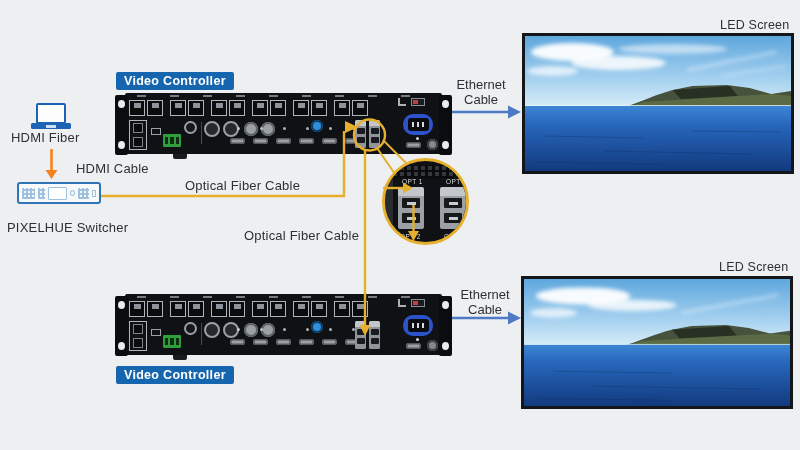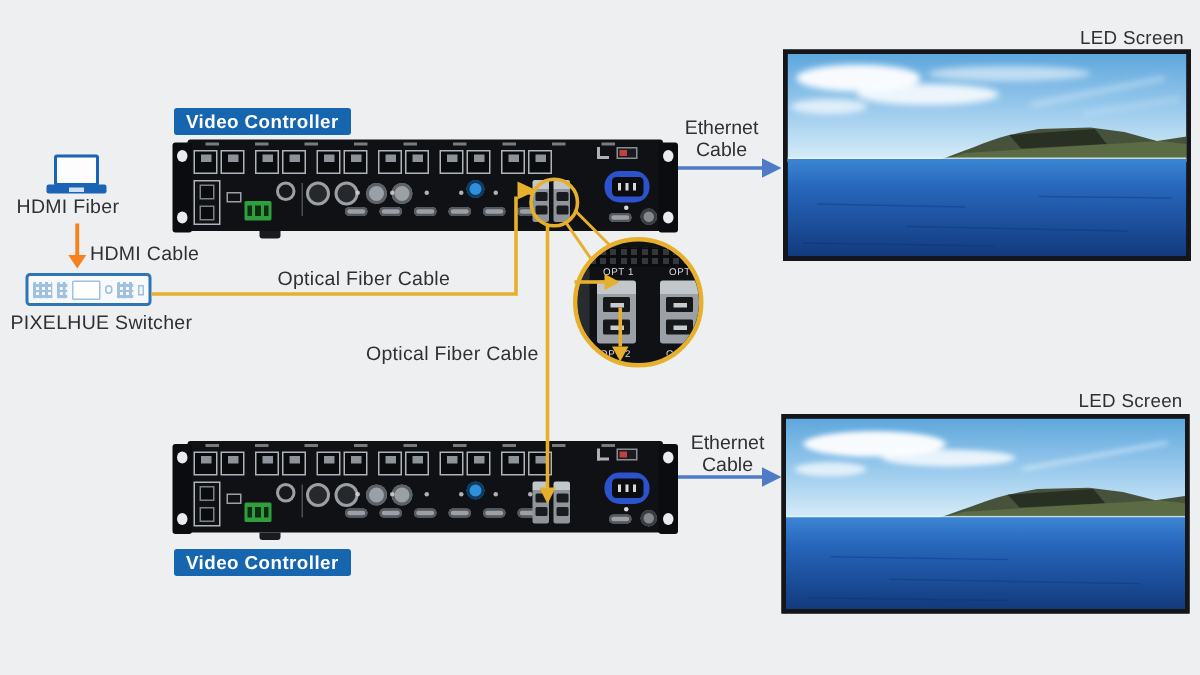--- a/index.html
+++ b/index.html
@@ -113,31 +113,31 @@
   .eth{stroke:var(--eth); stroke-width:2.4; fill:none;}
   .eth-f{fill:var(--eth);}
 </style>
 </head>
 <body>
 
 <div class="laptop-screen"></div>
 <div class="laptop-base"></div>
 <div class="laptop-notch"></div>
 <div class="lbl" style="left:11px; top:130px;">HDMI Fiber</div>
-<div class="lbl" style="left:60px; top:161px;">HDMI Cable</div>
+<div class="lbl" style="left:76px; top:161px;">HDMI Cable</div>
 
 <div class="switcher">
   <div class="sw-grid" style="width:14px;"></div>
   <div class="sw-grid" style="width:8px;"></div>
   <div class="sw-screen"></div>
   <div class="sw-knob"></div>
   <div class="sw-grid" style="width:12px;"></div>
   <div class="sw-port"></div>
 </div>
-<div class="lbl" style="left:7px; top:207px;">PIXELHUE Switcher</div>
+<div class="lbl" style="left:7px; top:220px;">PIXELHUE Switcher</div>
 
 <div class="ctl" id="controller-top" style="left:115px; top:92px;">
   <div class="ctl-body"></div>
   <div class="ear" style="left:0;">
     <div class="ear-hole" style="top:5px;"></div>
     <div class="ear-hole" style="top:46px;"></div>
   </div>
   <div class="ear" style="left:324px;">
     <div class="ear-hole" style="top:5px;"></div>
     <div class="ear-hole" style="top:46px;"></div>

